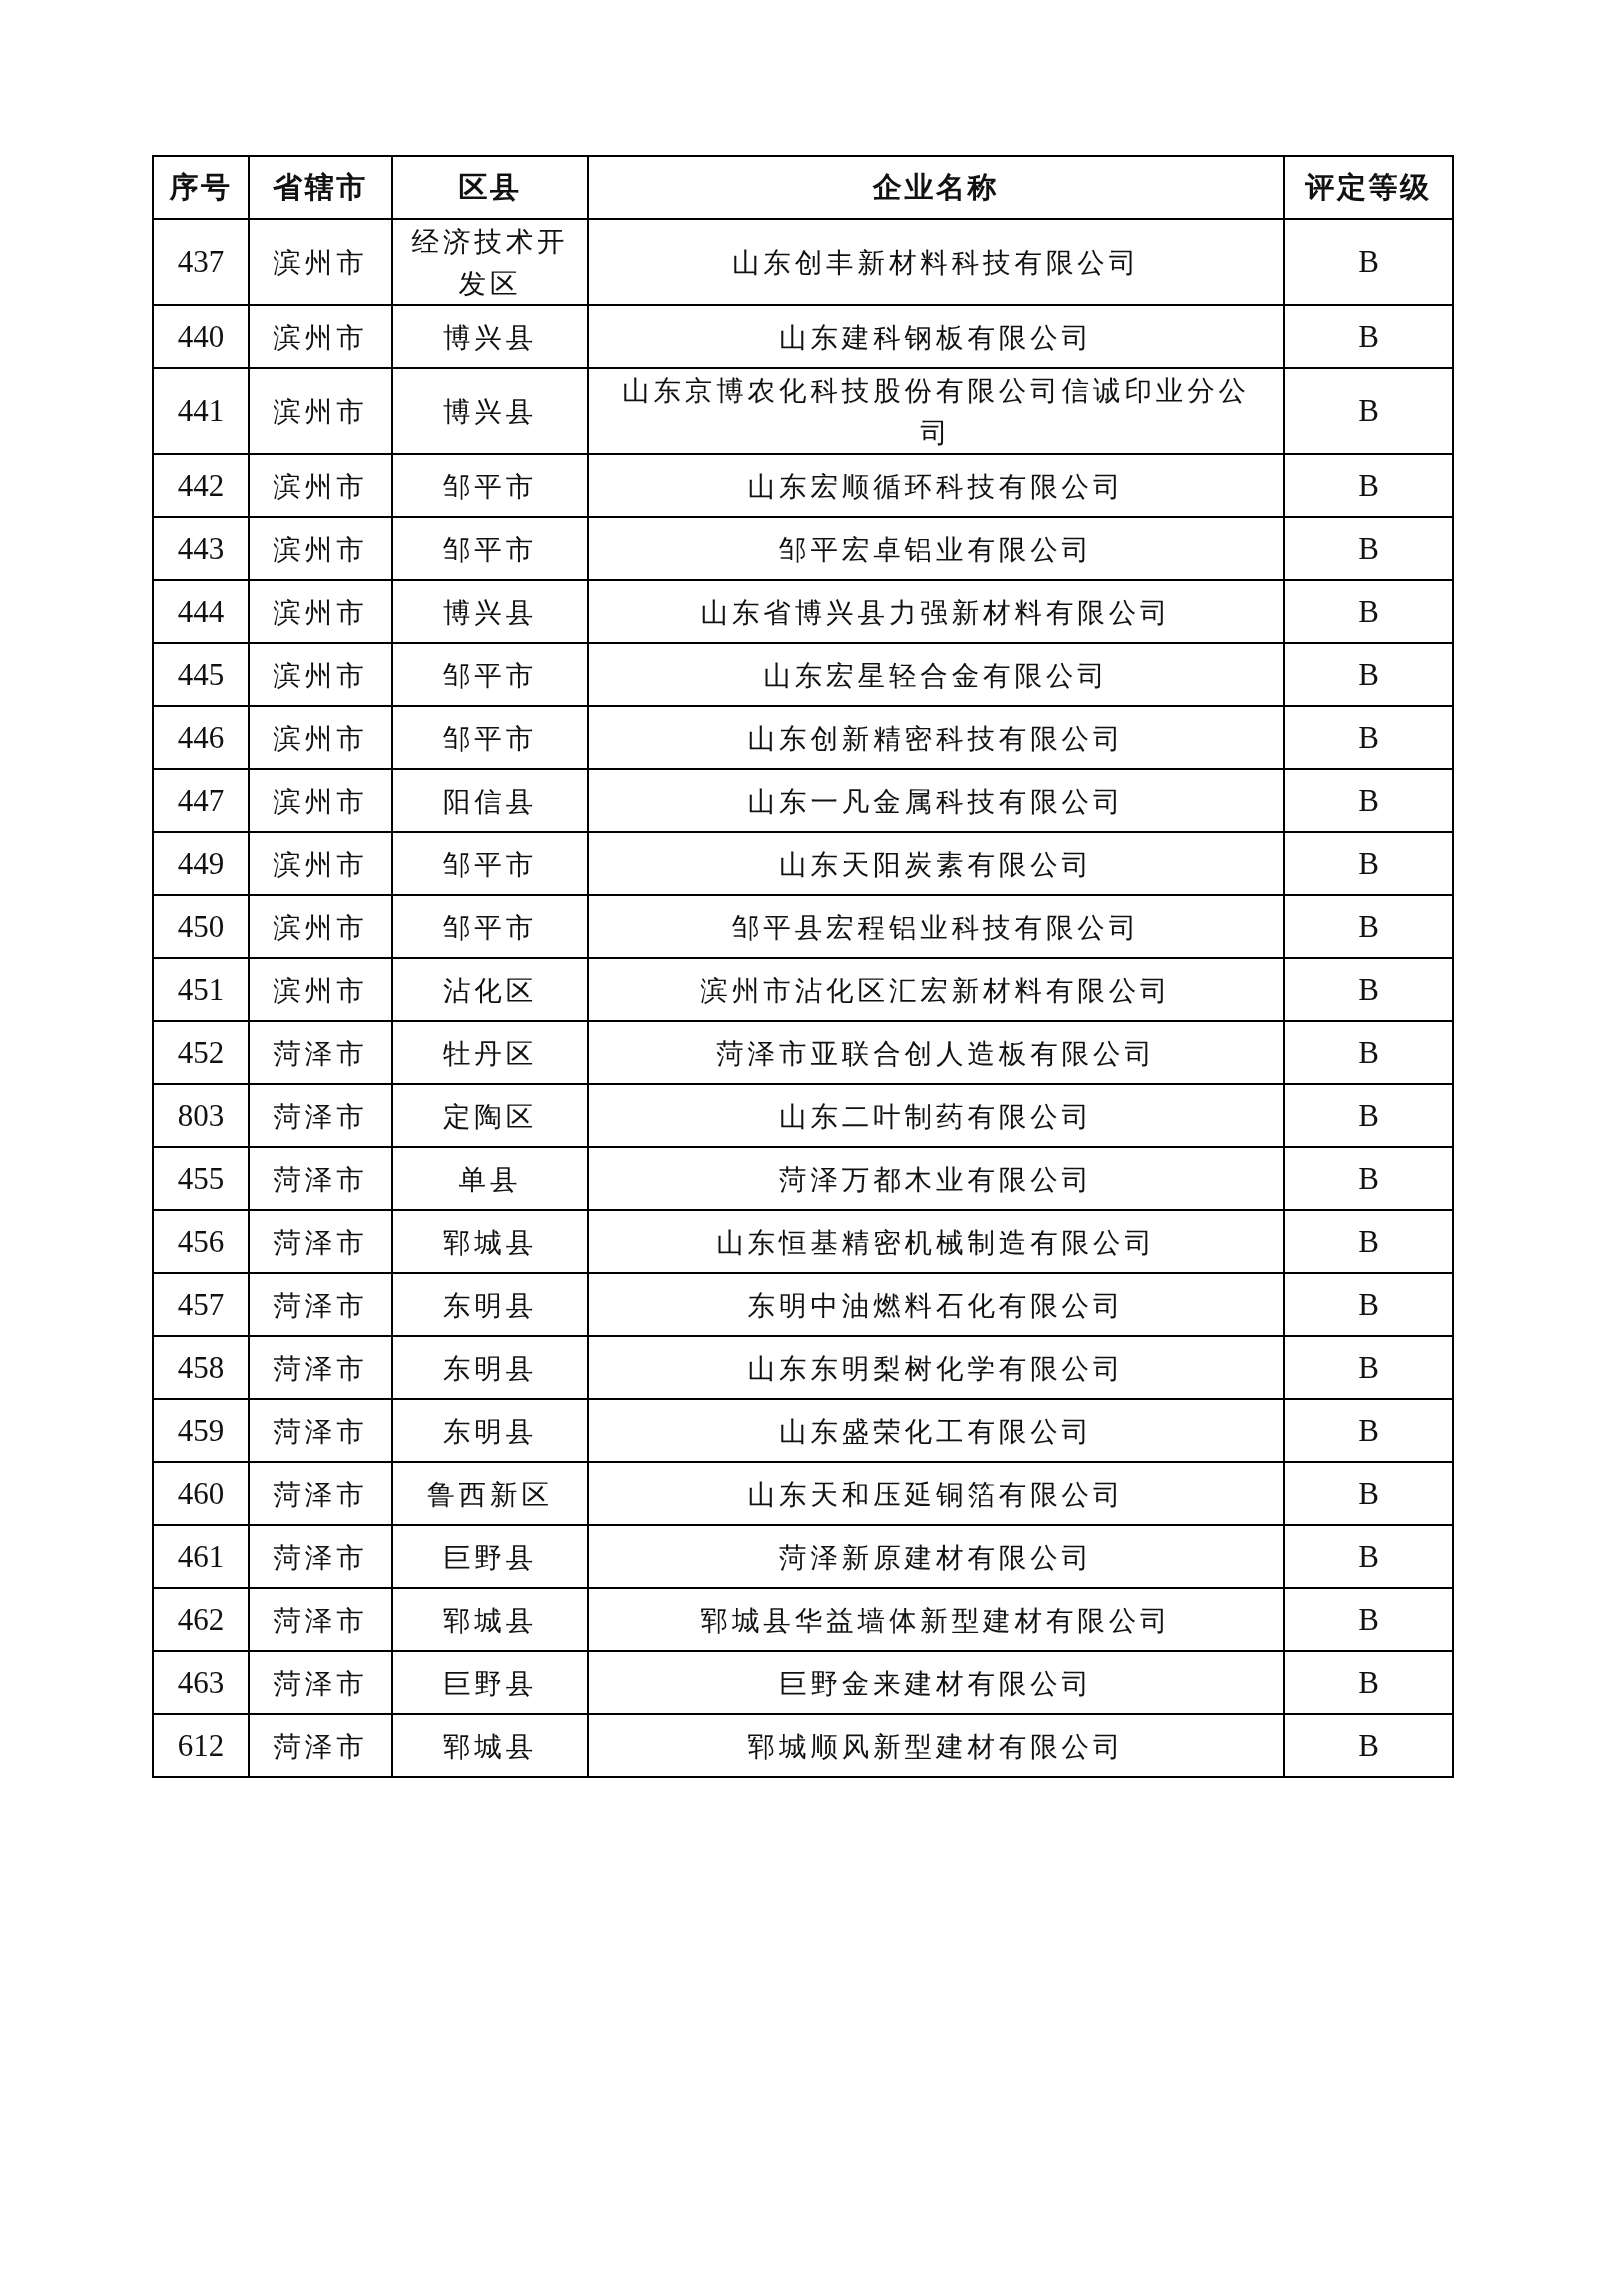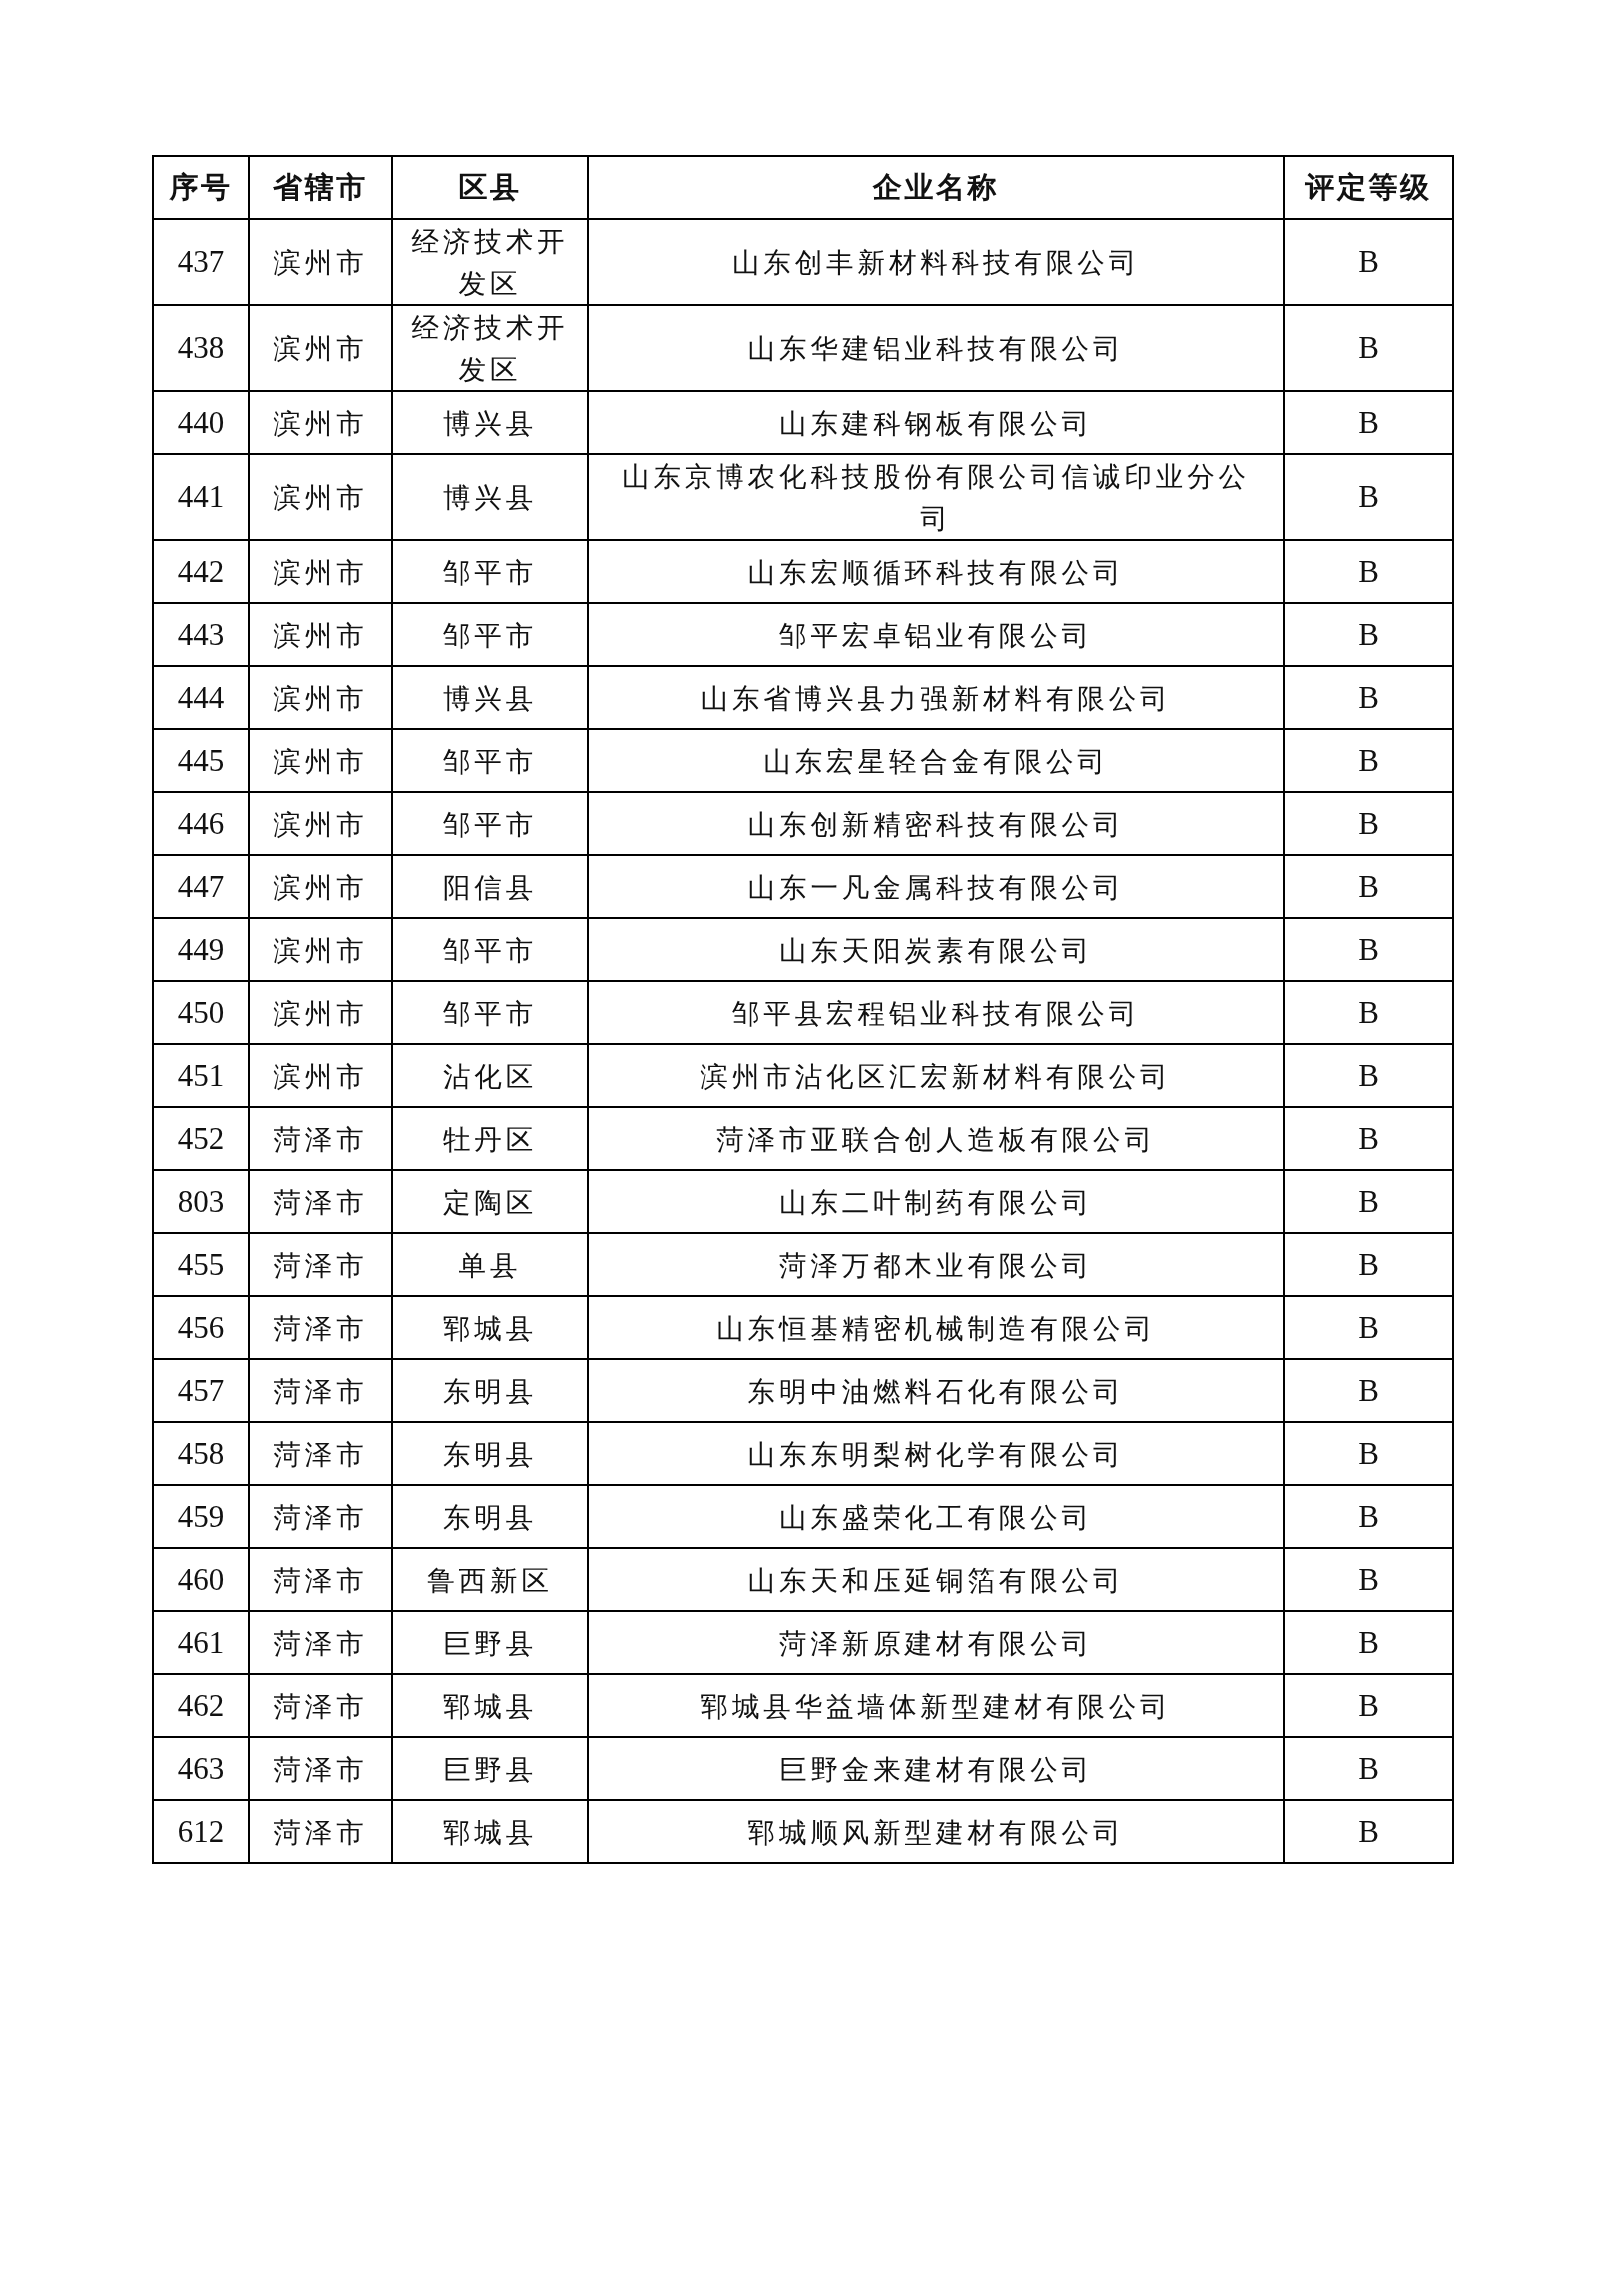--- a/index.html
+++ b/index.html
@@ -98,27 +98,20 @@
       </tr>
     </thead>
     <tbody id="table-body">
         <tr class="tall">
           <td class="num">437</td>
           <td class="city">滨州市</td>
           <td class="county">经济技术开发区</td>
           <td class="name">山东创丰新材料科技有限公司</td>
           <td class="grade">B</td>
         </tr>
-        <tr class="tall">
-          <td class="num">438</td>
-          <td class="city">滨州市</td>
-          <td class="county">经济技术开发区</td>
-          <td class="name">山东华建铝业科技有限公司</td>
-          <td class="grade">B</td>
-        </tr>
         <tr>
           <td class="num">440</td>
           <td class="city">滨州市</td>
           <td class="county">博兴县</td>
           <td class="name">山东建科钢板有限公司</td>
           <td class="grade">B</td>
         </tr>
         <tr class="tall">
           <td class="num">441</td>
           <td class="city">滨州市</td>

